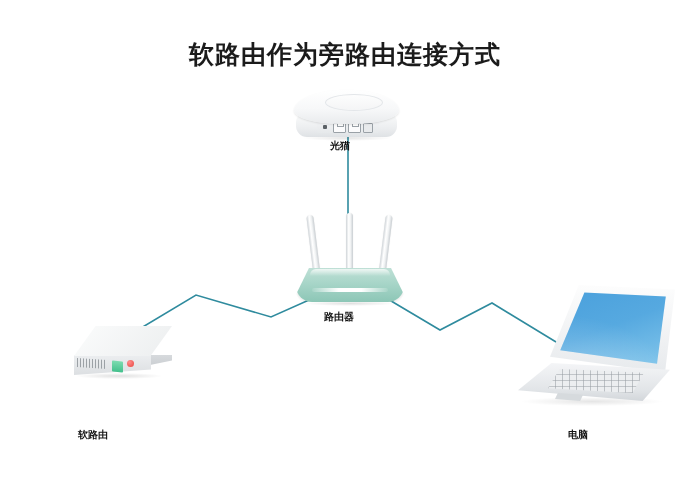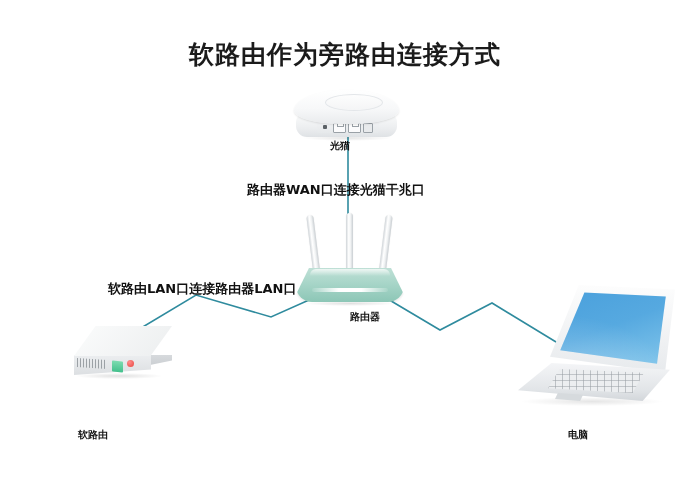--- a/index.html
+++ b/index.html
@@ -51,21 +51,21 @@
   }
   .lbl-device {
     font-size: 10px;
   }
   .lbl-link {
     font-size: 13px;
   }
 
   .lbl-modem   { left: 330px; top: 139px; }
   .lbl-wan     { left: 247px; top: 181px; }
-  .lbl-router  { left: 324px; top: 310px; margin-left: 26px; }
+  .lbl-router  { left: 324px; top: 310px; }
   .lbl-soft    { left: 78px;  top: 380px; margin-top: 48px; }
   .lbl-softlink{ left: 108px; top: 280px; }
   .lbl-wifi    { left: 423px; top: 286px; }
   .lbl-pc      { left: 568px; top: 428px; }
 
   
   #modem {
     position: absolute;
     left: 288px;
     top: 90px;
@@ -336,21 +336,20 @@
     <div class="mled"></div>
     <div class="mport p1"></div>
     <div class="mport p2"></div>
     <div class="mport-sm"></div>
     <div class="modem-top">
       <div class="modem-oval"></div>
     </div>
   </div>
   <div class="lbl lbl-device lbl-modem">光猫</div>
 
-  <div class="lbl lbl-link lbl-wan">路由器WAN口连接光猫干兆口</div>
 
   <div id="router">
     <div class="ant a1"></div>
     <div class="ant a2"></div>
     <div class="ant a3"></div>
     <div class="router-shadow"></div>
     <div class="router-body"></div>
     <div class="router-top-hl"></div>
     <div class="router-led"></div>
   </div>
@@ -360,21 +359,20 @@
     <div class="sr-shadow"></div>
     <div class="sr-side"></div>
     <div class="sr-front"></div>
     <div class="sr-top"></div>
     <div class="sr-vents"></div>
     <div class="sr-greenport"></div>
     <div class="sr-led"></div>
   </div>
   <div class="lbl lbl-device lbl-soft">软路由</div>
 
-  <div class="lbl lbl-link lbl-softlink">软路由LAN口连接路由器LAN口</div>
 
   <div id="laptop">
     <div class="lt-shadow"></div>
     <div class="lt-lid"></div>
     <div class="lt-screen">
       <div class="lt-screen-arc"></div>
     </div>
     <div class="lt-base"></div>
     <div class="lt-keys"></div>
     <div class="lt-trackpad"></div>

